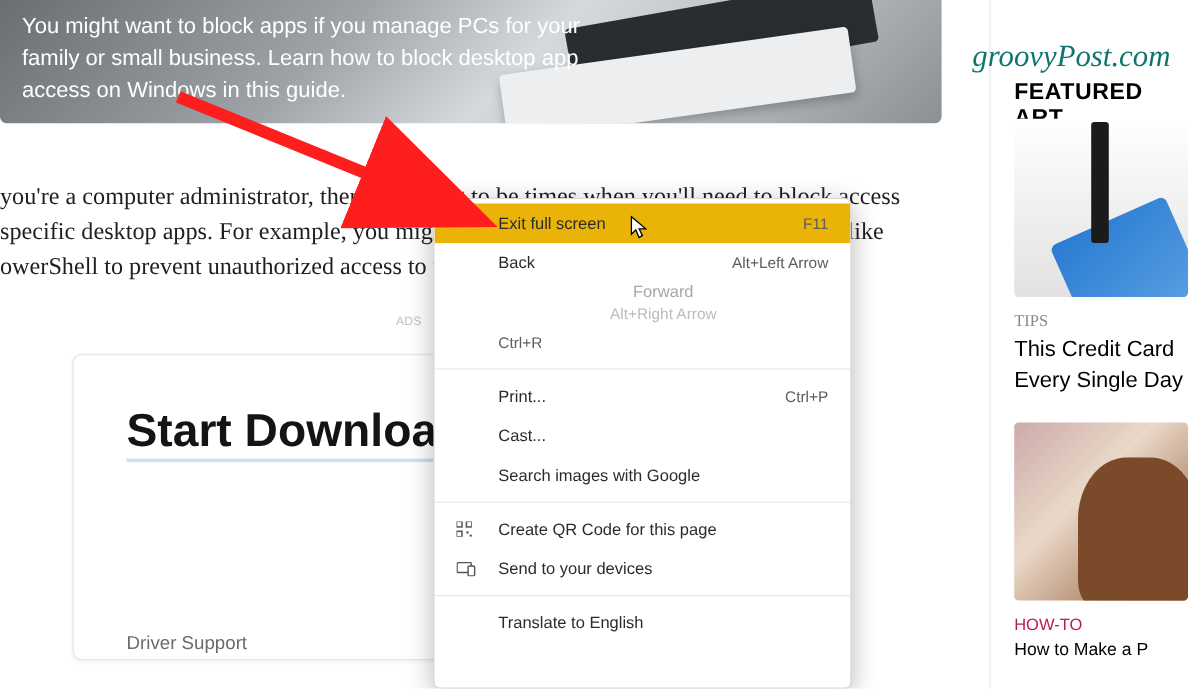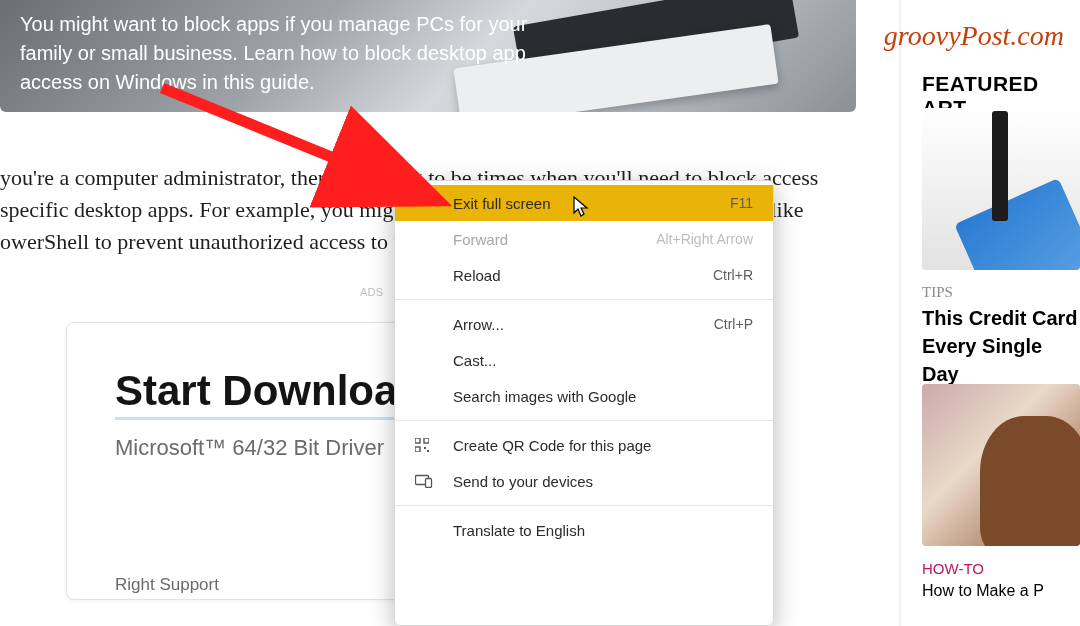--- a/index.html
+++ b/index.html
@@ -41,36 +41,36 @@
     position: absolute; left: 48px; top: 112px; font-size: 22px; color: #6b6b6b;
     font-family: Arial, sans-serif;
   }
   .ad-footer {
     position: absolute; left: 48px; top: 252px; font-size: 17px; color: #6b6b6b;
     font-family: Arial, sans-serif;
   }
 
   
   .site-logo {
-    position: absolute; right: 0; top: 20px; font-family: Georgia, serif; font-style: italic; font-size: 28px; color: #c2410c;
+    position: absolute; right: 0; top: 36px; font-family: Georgia, serif; font-style: italic; font-size: 28px; color: #0f766e;
   }
   .sidebar-heading {
     position: absolute; left: 922px; top: 72px; font-size: 21px; font-weight: 700; color: #000; letter-spacing: .5px;
   }
   .thumb1 {
     position: absolute; left: 922px; top: 108px; width: 158px; height: 162px; border-radius: 4px; overflow:hidden;
     background: linear-gradient(180deg,#fff 0%,#f0f0f0 50%,#e2e2e2 100%);
   }
   .thumb1::before { content:""; position:absolute; left:30%; top:55%; width:72%; height:60%; background:linear-gradient(160deg,#2a7bd3 0%, #5aa0e2 100%); transform:rotate(-24deg); border-radius:6px;}
   .thumb1::after { content:""; position:absolute; left:44%; top:2%; width:16px; height:68%; background:#1b1b1b; border-radius:3px;}
   .cat1 {
     position: absolute; left: 922px; top: 284px; font-size: 15px; color: #8a8a8a; font-weight:500;font-family:Liberation Serif, serif;
   }
   .title1 {
-    position: absolute; left: 922px; top: 304px; width: 158px; font-size: 20px; line-height: 1.4; color: #000; font-weight: 700;
+    position: absolute; left: 922px; top: 304px; width: 158px; font-size: 20px; line-height: 1.4; color: #000; font-weight: 400;
   }
   .thumb2 {
     position: absolute; left: 922px; top: 384px; width: 158px; height: 162px; border-radius: 4px; overflow:hidden;
     background: linear-gradient(135deg,#caa 0%, #e9d9c8 40%, #8d4f2d 100%);
   }
   .thumb2::after { content:""; position:absolute; right:-10px; bottom:-10px; width:110px; height:140px; background:#7a4a2a; border-radius:40% 40% 20% 20%;}
   .cat2 {
     position: absolute; left: 922px; top: 560px; font-size: 15px; color: #be185d; font-weight:500;
   }
   .title2 {
@@ -83,21 +83,21 @@
     position: absolute; left: 394px; top: 180px; width: 380px; height: 446px;
     background: #fff; border: 1px solid #d8d8d8; border-radius: 6px;
     box-shadow: 0 6px 24px rgba(0,0,0,.28);
     font-size: 15px; color: #2b2b2b;
     overflow:hidden;
   }
   .ctx-item {
     display: flex; align-items: center; height: 36px; padding: 0 20px 0 58px; position: relative; cursor: default;
   }
   .ctx-item.hover { background: #eab308; }
-  .ctx-item.disabled { color: #a7a7a7; }
+  .ctx-item.disabled { color: #a7a7a7; flex-direction: column; }
   .ctx-item .label { flex: 1; }
   .ctx-item .shortcut { color: #5d5d5d; font-size: 14px; }
   .ctx-item.disabled .shortcut { color: #bcbcbc; }
   .ctx-sep { height: 1px; background: #e6e6e6; margin: 6px 0; }
   .ico { position:absolute; left:20px; top:50%; transform:translateY(-50%); width:18px; height:14px; }
 
   
   .arrow {
     position: absolute; left: 154px; top: 80px; width: 300px; height: 132px; pointer-events: none;
   }
@@ -116,22 +116,21 @@
     <div class="hero-decor"></div>
     <div class="hero-text">You might want to block apps if you manage PCs for your family or small business. Learn how to block desktop app access on Windows in this guide.</div>
   </div>
 
   <div class="body-text">you're a computer administrator, there are going to be times when you'll need to block access specific desktop apps. For example, you might want to block Command Prompt access like owerShell to prevent unauthorized access to utilities.</div>
 
   <div class="ads-note">ADS</div>
 
   <div class="ad-card">
     <div class="ad-heading">Start Download</div>
-    <div class="ad-sub">Microsoft™ 64/32 Bit Driver</div>
-    <div class="ad-footer">Right Support</div>
+    <div class="ad-footer">Driver Support</div>
   </div>
 
   <div class="divider"></div>
 
   <div class="site-logo">groovyPost.com</div>
   <div class="sidebar-heading">FEATURED ART</div>
 
   <div class="thumb1"></div>
   <div class="cat1">TIPS</div>
   <div class="title1">This Credit Card Every Single Day</div>
@@ -139,31 +138,34 @@
   <div class="thumb2"></div>
   <div class="cat2">HOW-TO</div>
   <div class="title2">How to Make a P</div>
 
   <div class="ctx">
     <div style="height:4px"></div>
     <div class="ctx-item hover">
       <span class="label">Exit full screen</span>
       <span class="shortcut">F11</span>
     </div>
+    <div class="ctx-item">
+      <span class="label">Back</span>
+      <span class="shortcut">Alt+Left Arrow</span>
+    </div>
     <div class="ctx-item disabled">
       <span class="label">Forward</span>
       <span class="shortcut">Alt+Right Arrow</span>
     </div>
     <div class="ctx-item">
-      <span class="label">Reload</span>
       <span class="shortcut">Ctrl+R</span>
     </div>
     <div class="ctx-sep"></div>
     <div class="ctx-item">
-      <span class="label">Arrow...</span>
+      <span class="label">Print...</span>
       <span class="shortcut">Ctrl+P</span>
     </div>
     <div class="ctx-item">
       <span class="label">Cast...</span>
     </div>
     <div class="ctx-item">
       <span class="label">Search images with Google</span>
     </div>
     <div class="ctx-sep"></div>
     <div class="ctx-item">

